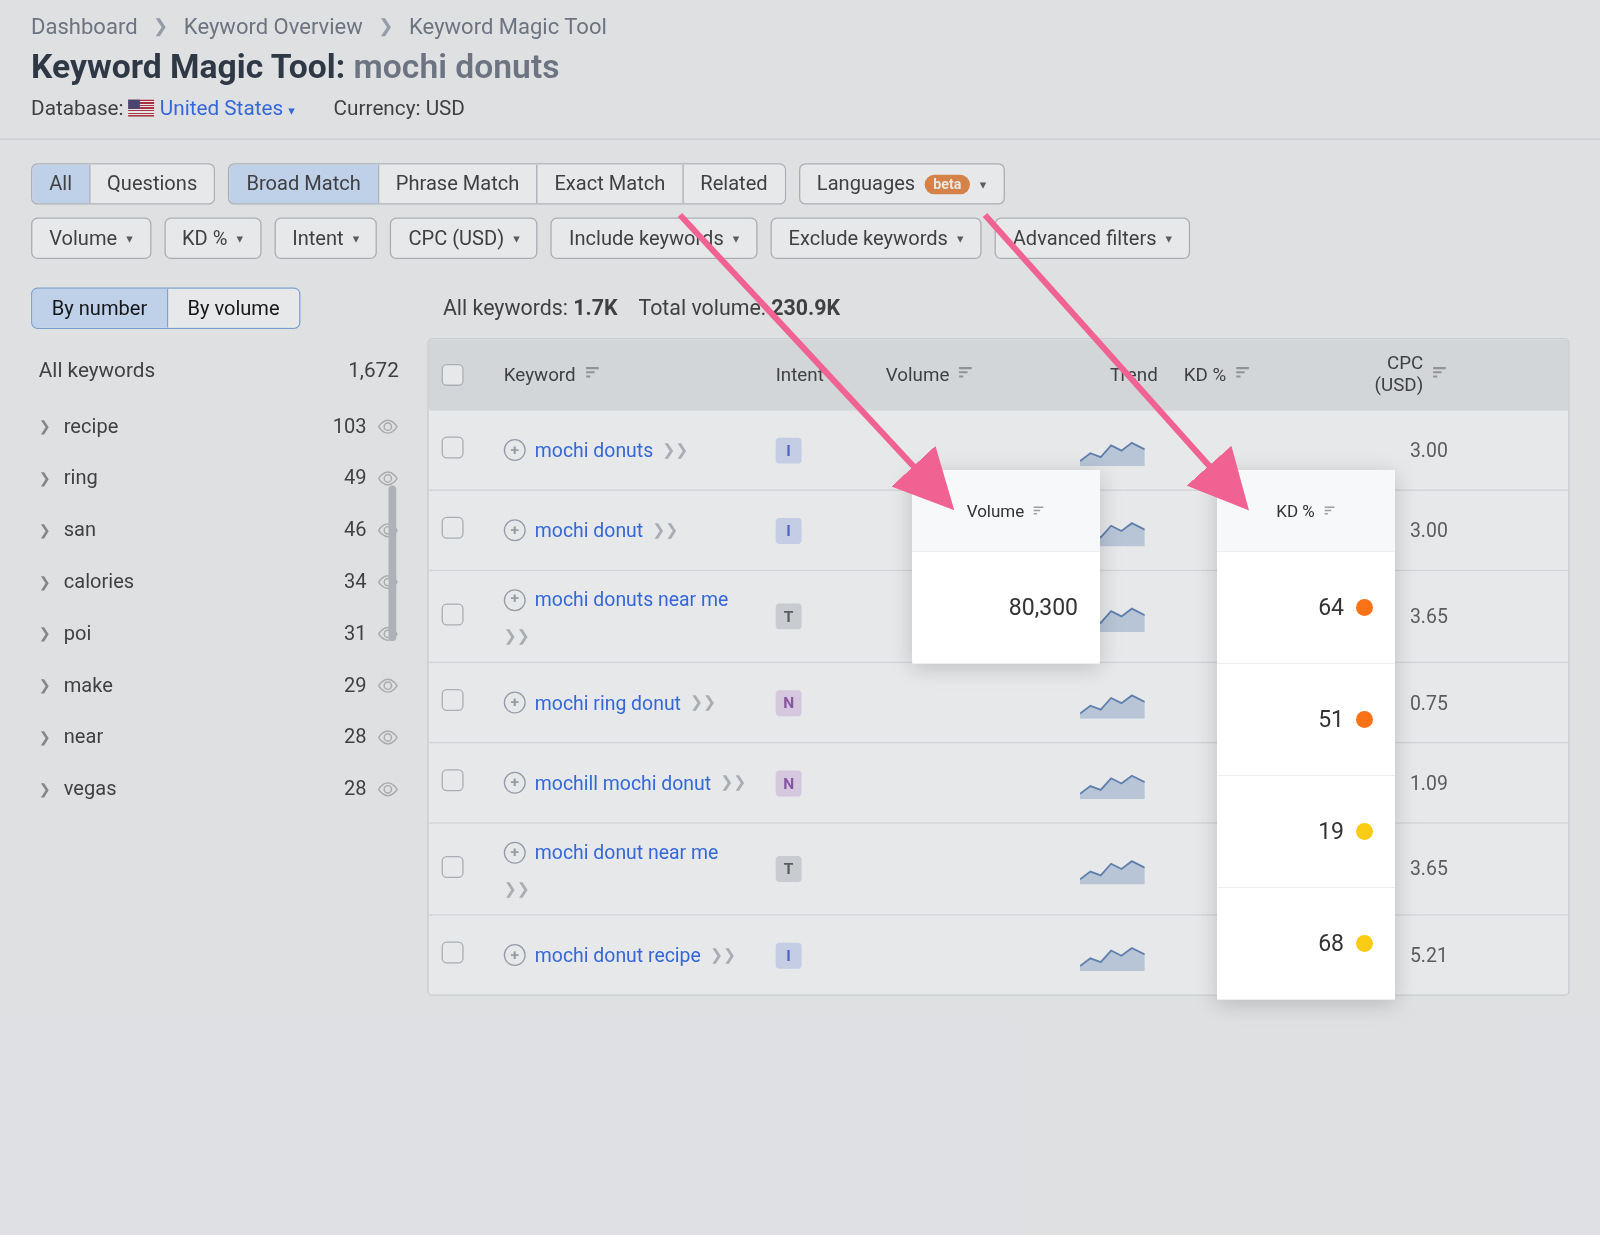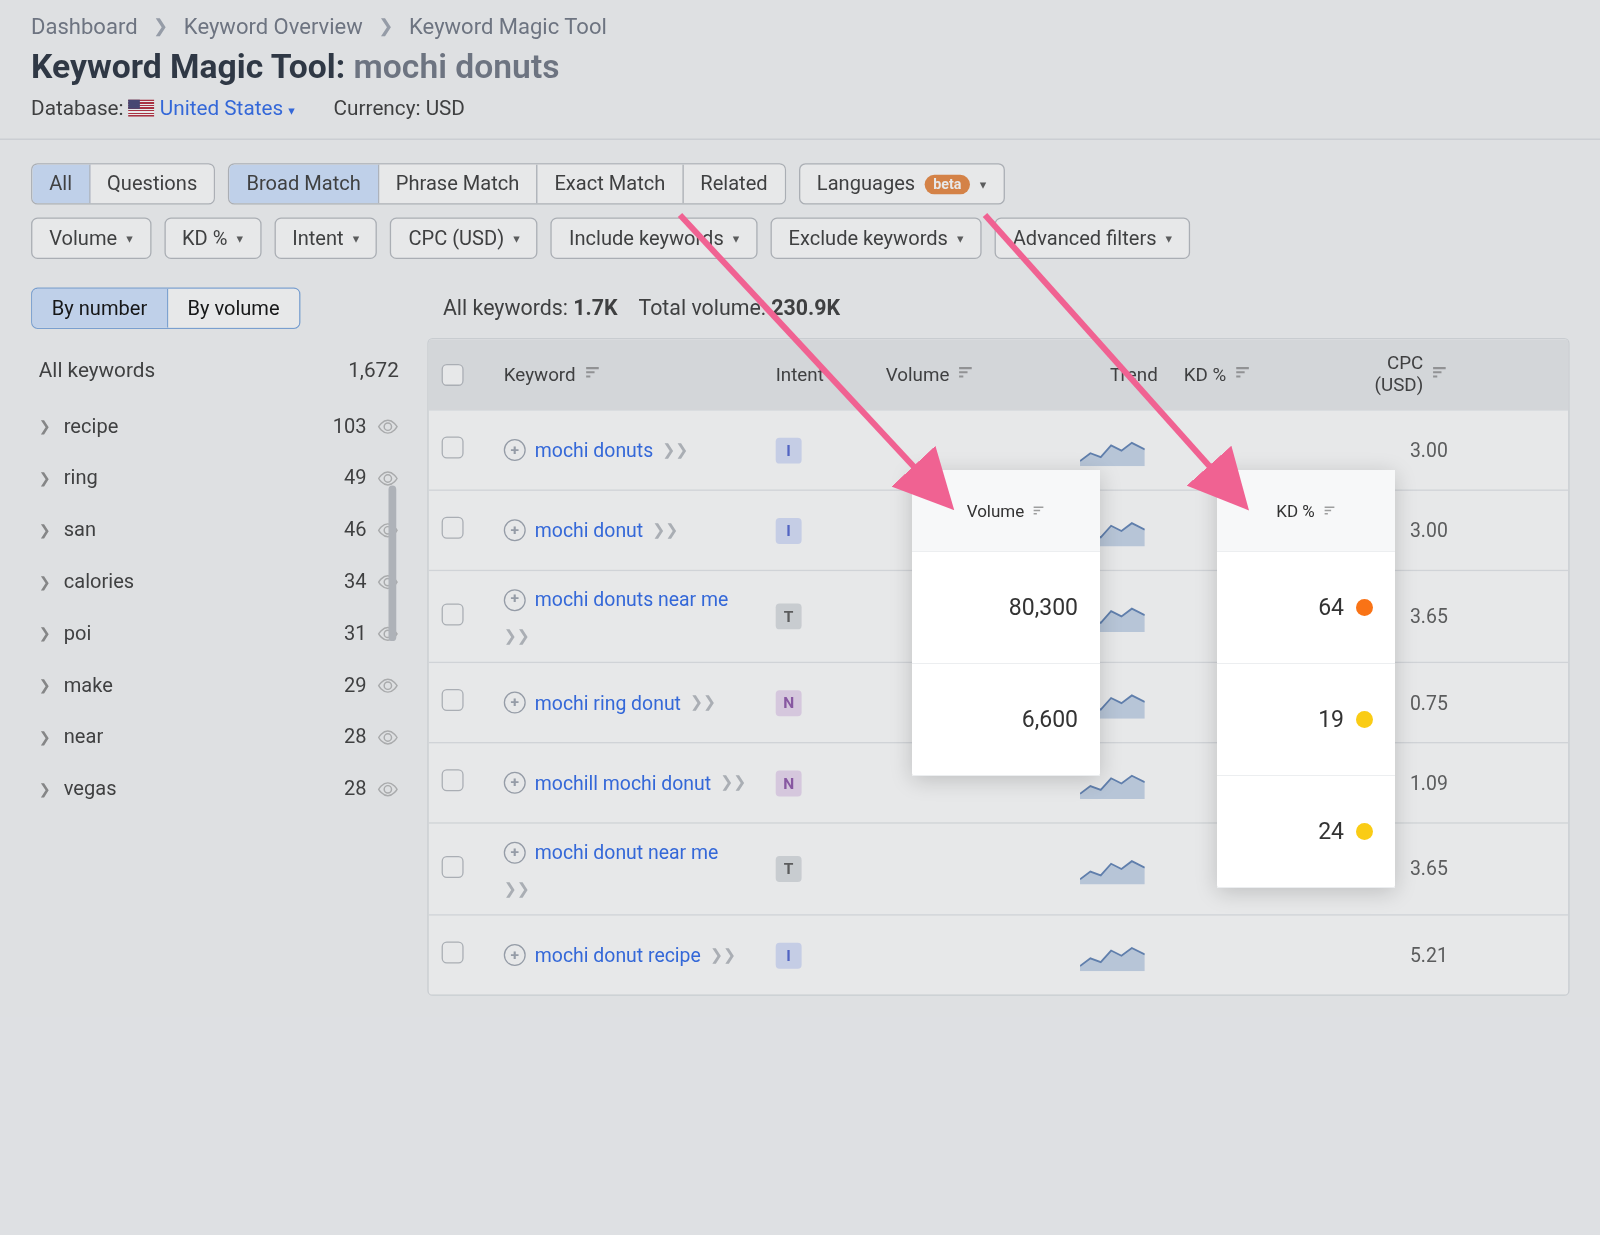--- a/index.html
+++ b/index.html
@@ -438,39 +438,42 @@
 <div class="dim"></div>
 
 <div class="hcol" id="hvol" style="left:912px;top:470px;width:188px">
   <div class="hh">
       <span>Volume</span>
       <span class="sort"><svg viewBox="0 0 16 16" width="14" height="14">
           <path d="M2 4h12M2 8h8M2 12h4" stroke="#555" stroke-width="2"></path>
         </svg></span>
     </div>
 <div class="cell">80,300</div>
-    <div class="cell">6,600</div>
   </div>
 <div class="hcol" id="hkd" style="left:1217px;top:470px;width:178px">
   <div class="hh">
       <span>KD %</span>
       <span class="sort"><svg viewBox="0 0 16 16" width="14" height="14">
           <path d="M2 4h12M2 8h8M2 12h4" stroke="#555" stroke-width="2"></path>
         </svg></span>
     </div>
 <div class="cell">
       <span>64</span>
       <span class="kdot" style="background:#f97316"></span>
     </div>
     <div class="cell">
+      <span>51</span>
+      <span class="kdot" style="background:#f97316"></span>
+    </div>
+    <div class="cell">
       <span>19</span>
       <span class="kdot" style="background:#facc15"></span>
     </div>
     <div class="cell">
-      <span>24</span>
+      <span>68</span>
       <span class="kdot" style="background:#facc15"></span>
     </div>
   </div>
 
 <svg class="arrow" style="left:670px;top:205px" width="310" height="320">
   <defs>
       <marker id="a1" markerWidth="10" markerHeight="10" refX="7" refY="5" orient="auto">
         <path d="M0 0L10 5L0 10z" fill="#f06292"></path>
       </marker>
     </defs>

